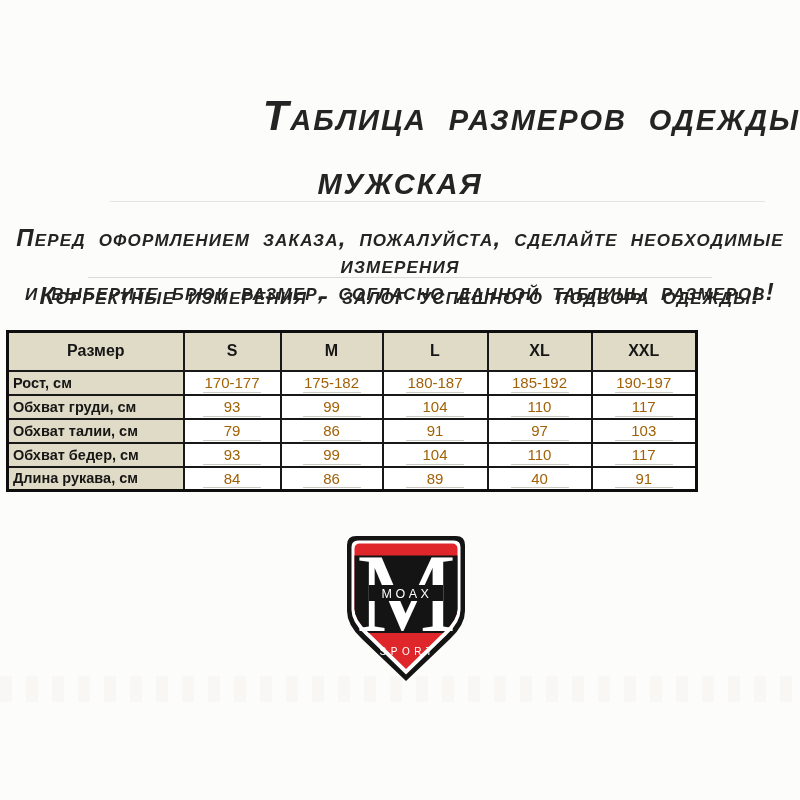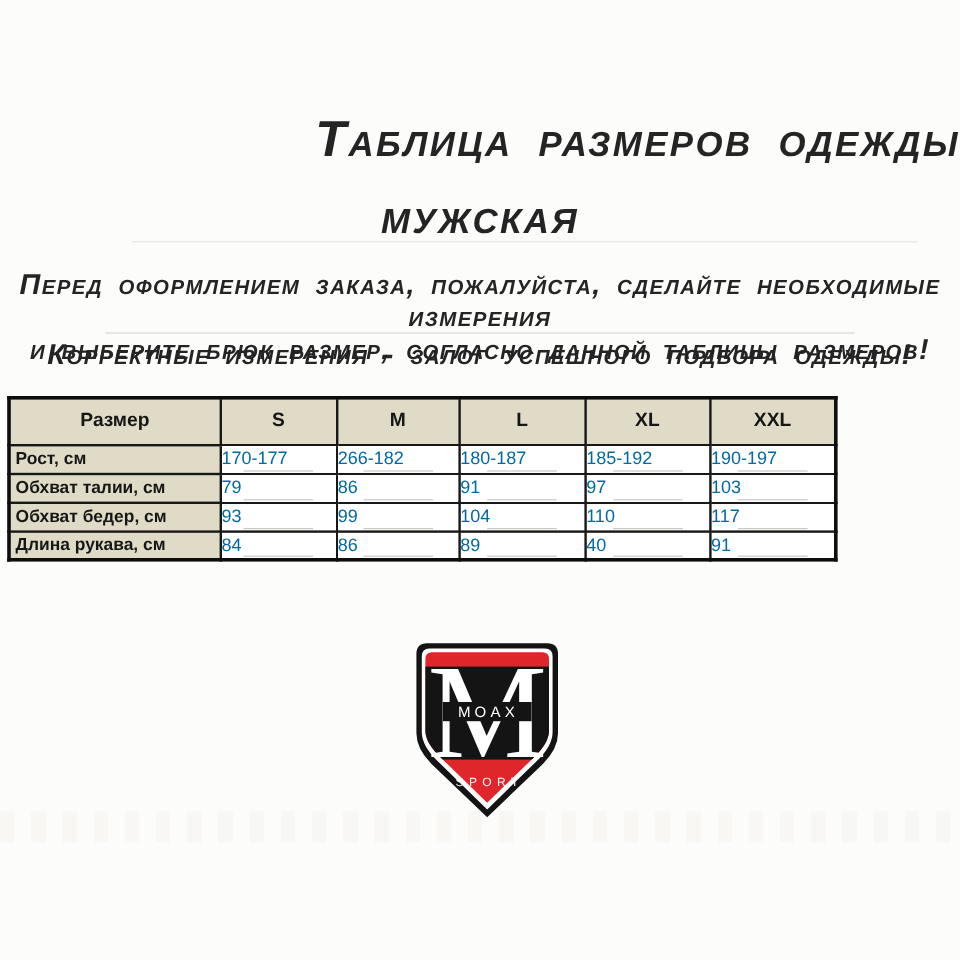--- a/index.html
+++ b/index.html
@@ -44,21 +44,21 @@
   table.size thead th {
     height:39px; background:#e0dbc6; font-size:16px; font-weight:bold;
     text-align:center; color:#161616;
   }
   table.size tbody th {
     height:24px; background:#e0dbc6; font-size:14.5px; font-weight:bold;
     text-align:left; padding-left:4px; white-space:nowrap; color:#161616;
   }
   table.size tbody td {
     position:relative; height:24px; background:#fff; font-size:15px;
-    color:#0369a1; font-weight:normal;
+    text-align:center; color:#a16207; font-weight:normal;
   }
   table.size tbody td::after {
     content:""; position:absolute; left:50%; bottom:1px; transform:translateX(-50%);
     width:58px; height:1px; background:#ccc9c3;
   }
   .logo { position:absolute; top:535px; left:346px; width:120px; height:147px; z-index:2; }
 </style>
 </head>
 <body>
 
@@ -89,24 +89,32 @@
       <th>M</th>
       <th>L</th>
       <th>XL</th>
       <th>XXL</th>
     </tr>
   </thead>
   <tbody>
     <tr>
       <th>Рост, см</th>
       <td>170-177</td>
-      <td>266-182</td>
+      <td>175-182</td>
       <td>180-187</td>
       <td>185-192</td>
       <td>190-197</td>
+    </tr>
+    <tr>
+      <th>Обхват груди, см</th>
+      <td>93</td>
+      <td>99</td>
+      <td>104</td>
+      <td>110</td>
+      <td>117</td>
     </tr>
     <tr>
       <th>Обхват талии, см</th>
       <td>79</td>
       <td>86</td>
       <td>91</td>
       <td>97</td>
       <td>103</td>
     </tr>
     <tr>

